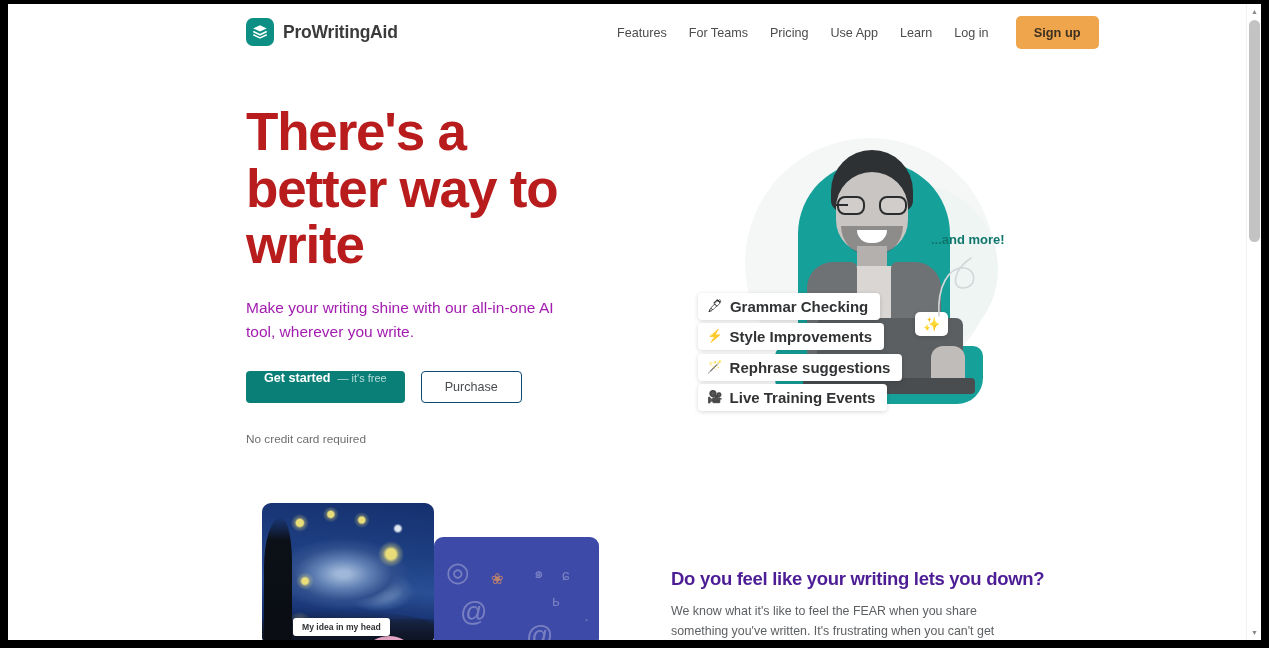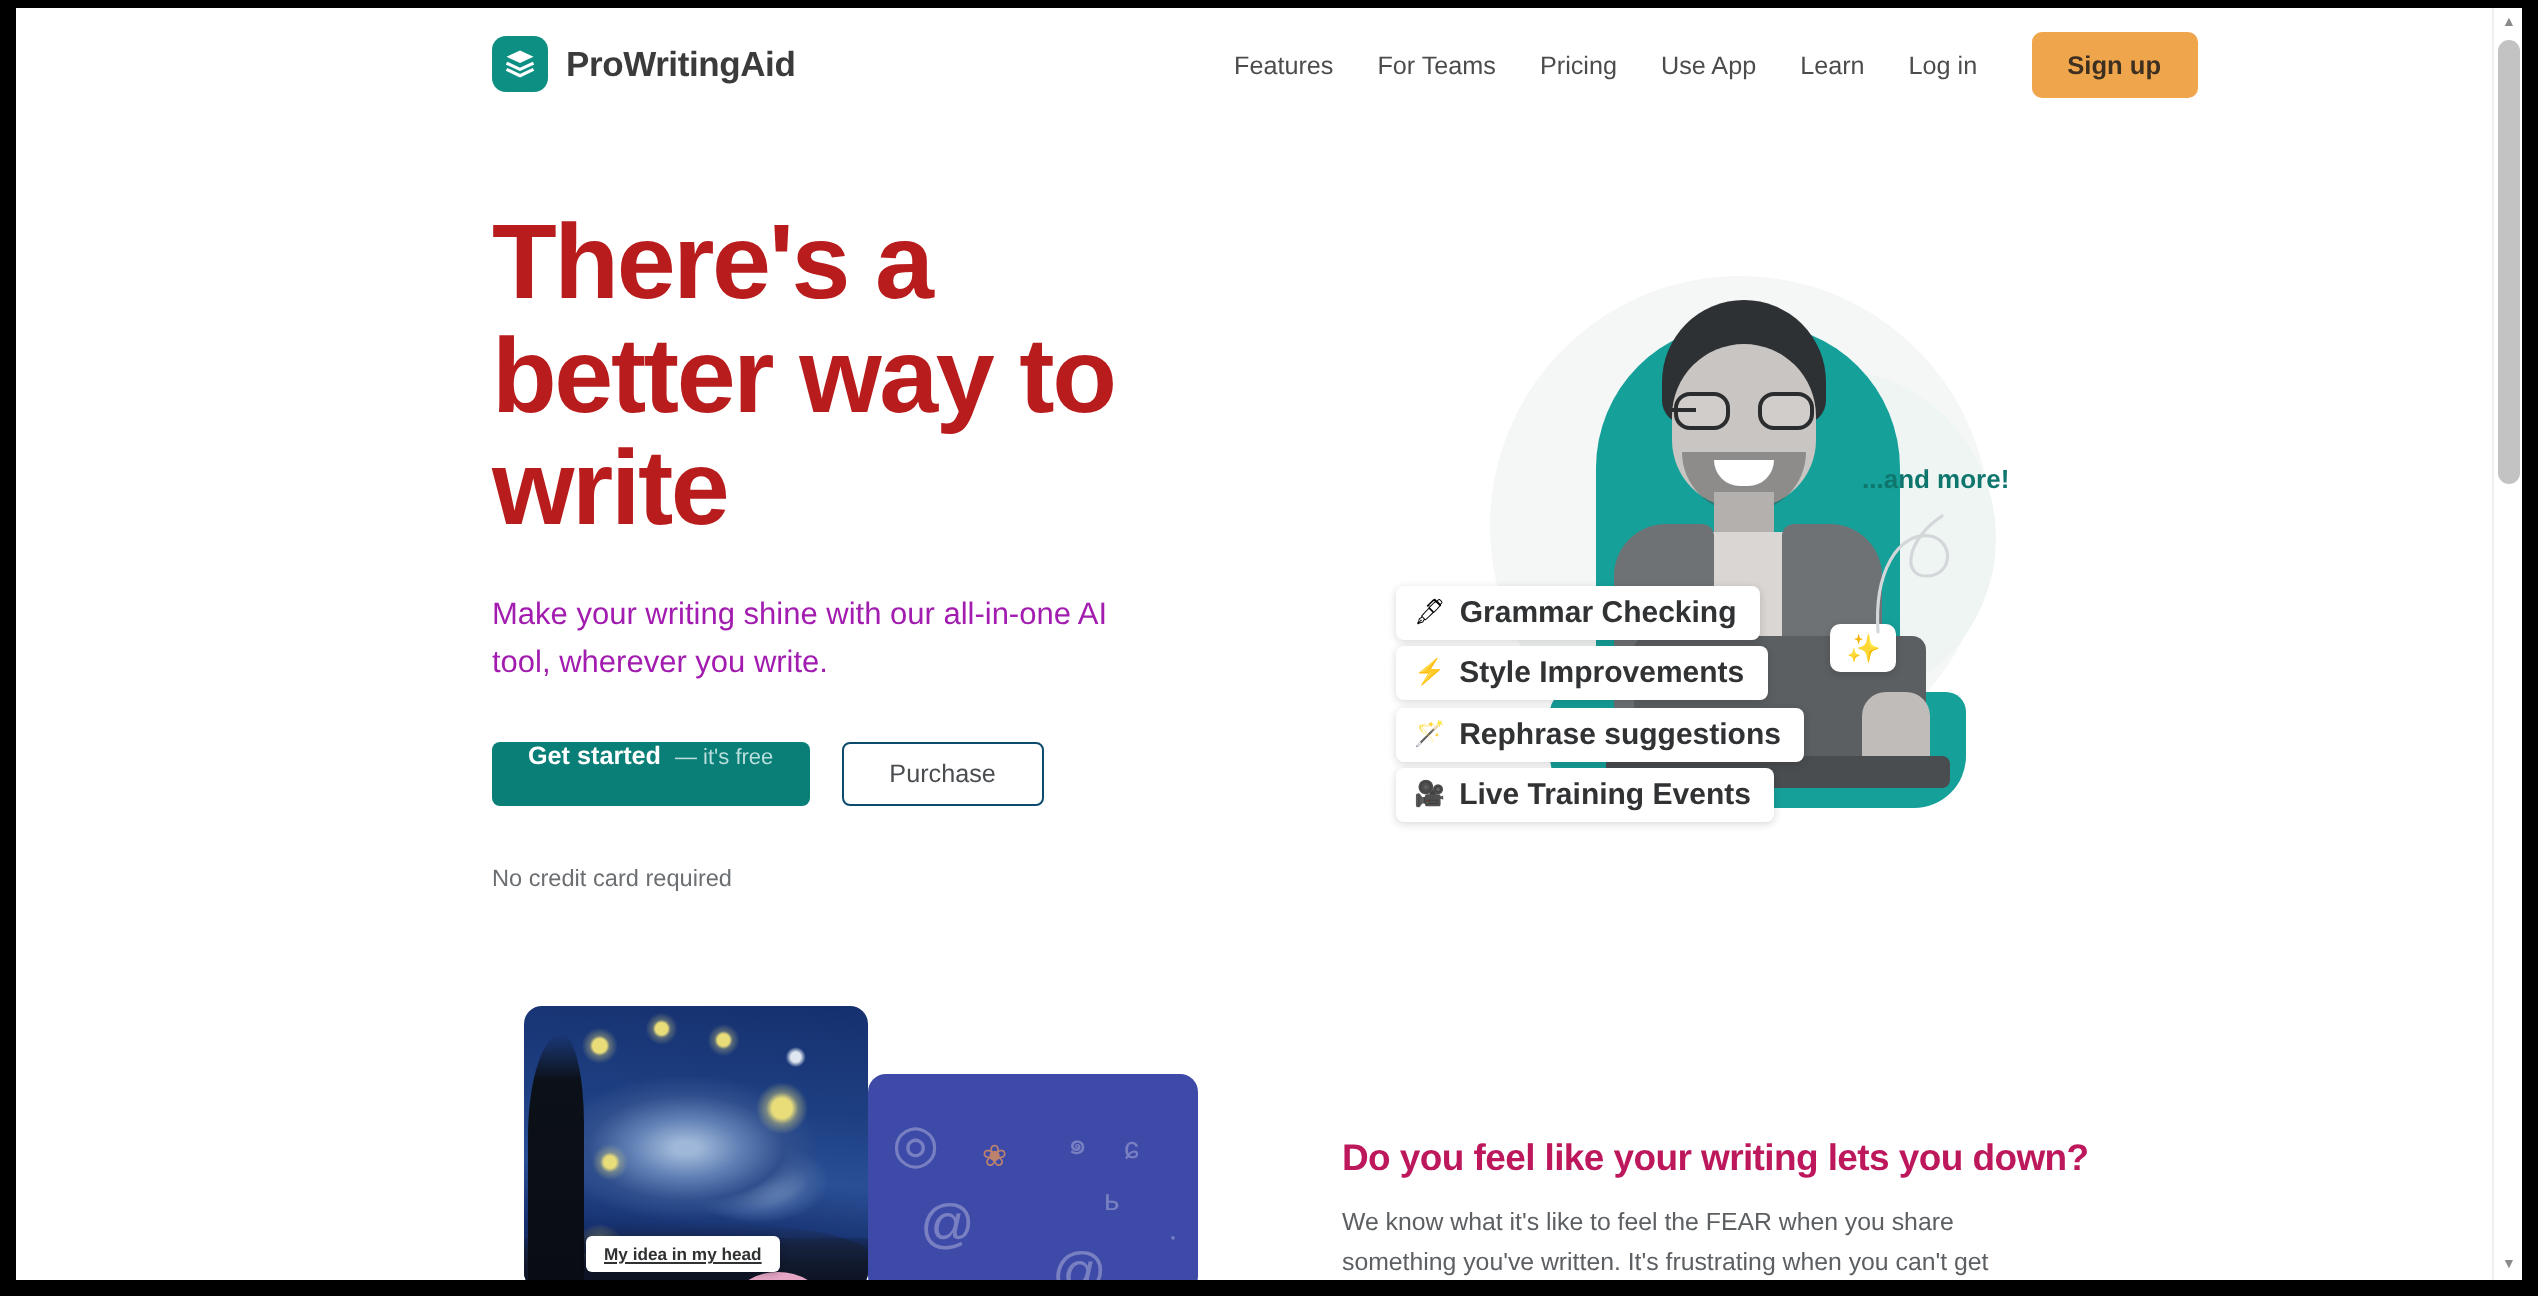--- a/index.html
+++ b/index.html
@@ -503,21 +503,20 @@
     left: 39px;
     top: 118px;
     background: #ffffff;
     border-radius: 3px;
     box-shadow: 0 1px 3px rgba(0,0,0,0.22);
     padding: 4px 9px;
     font-size: 8.6px;
     font-weight: bold;
     color: #2f3133;
     white-space: nowrap;
-    text-decoration: underline;
   }
   #pink-circle {
     position: absolute;
     left: 106px;
     top: 136px;
     width: 58px;
     height: 58px;
     border-radius: 50%;
     background: #4a2448;
     border: 4px solid #e4a6c4;
@@ -525,21 +524,21 @@
 
   #section-two-copy {
     position: absolute;
     left: 663px;
     top: 88px;
     width: 345px;
   }
   #section-two-title {
     font-size: 18.5px;
     font-weight: bold;
-    color: #be185d;
+    color: #4c1d95;
     letter-spacing: -0.3px;
     white-space: nowrap;
   }
   #section-two-body {
     margin-top: 12px;
     font-size: 12.4px;
     line-height: 1.58;
     color: #5d6063;
     width: 342px;
   }

